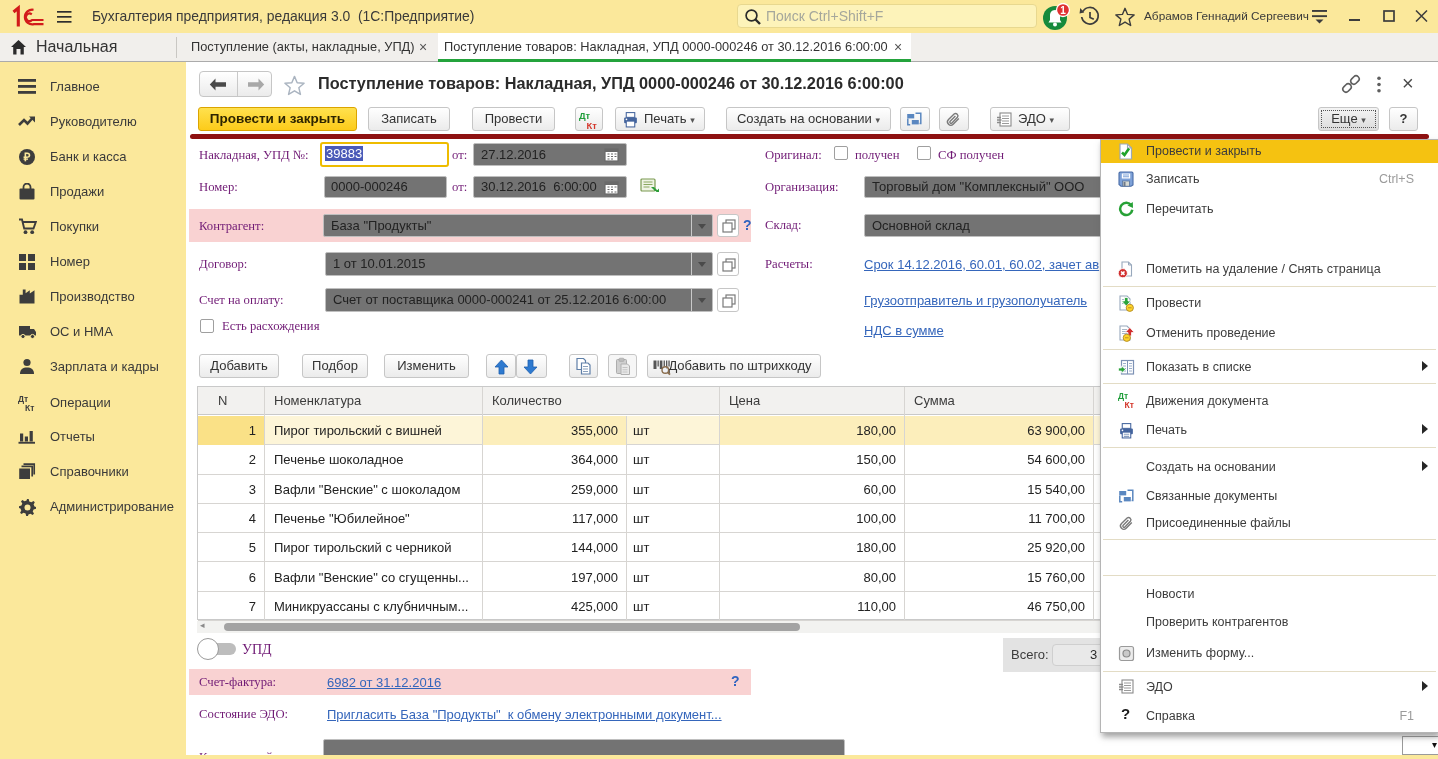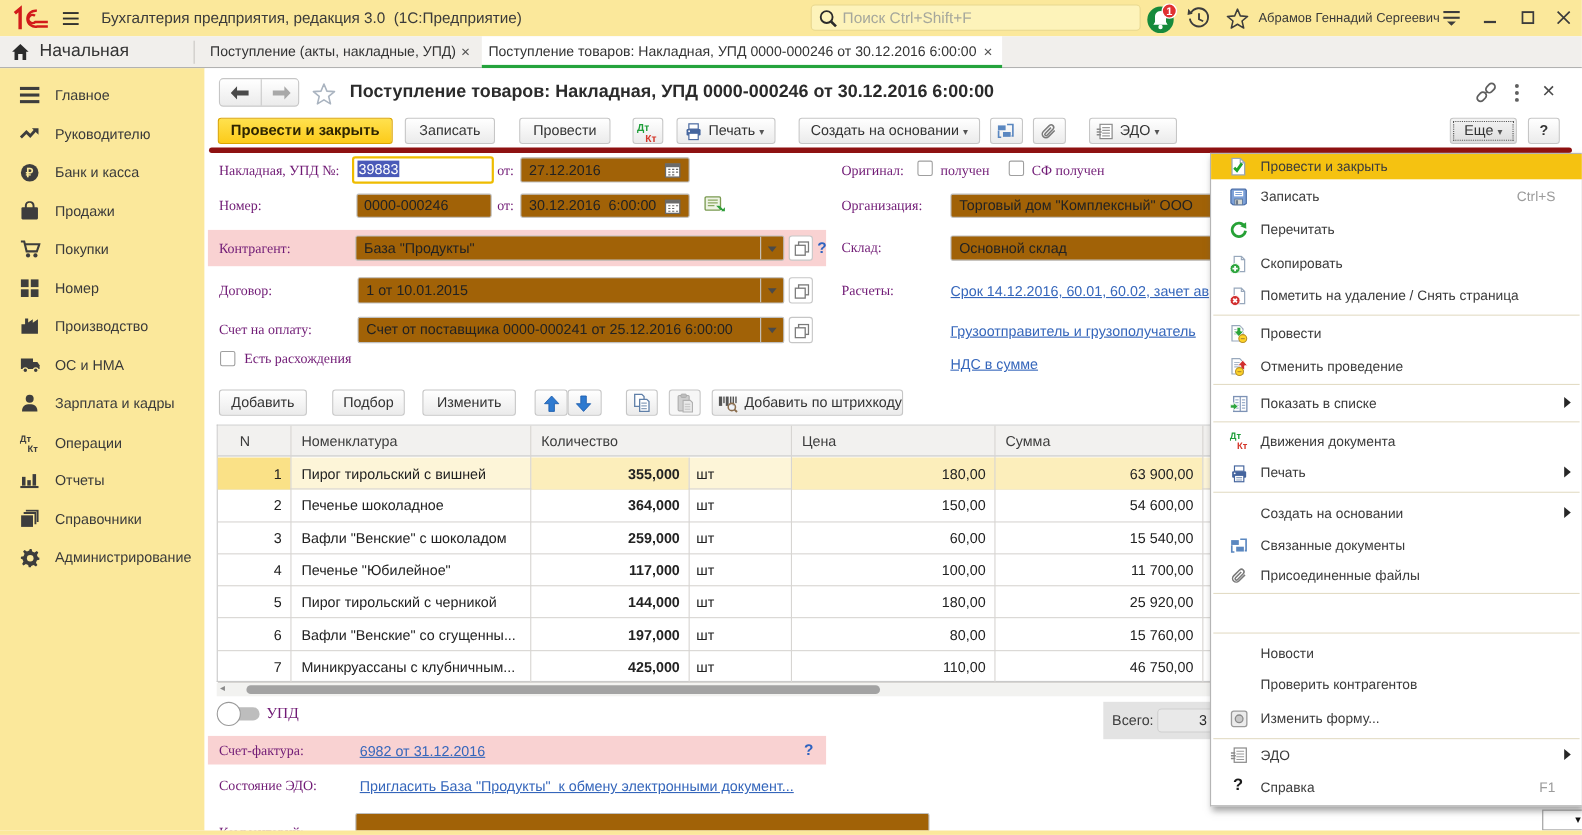--- a/index.html
+++ b/index.html
@@ -11,28 +11,28 @@
 #content { position:absolute; left:186px; top:62px; width:1252px; height:693px; background:#fff; overflow:hidden; }
 #bottomstrip { position:absolute; left:0; top:755px; width:1438px; height:4px; background:#fbe89b; }
 .tab { position:absolute; top:0; height:29px; line-height:28px; font-size:12.8px; color:#333; }
 .sep { position:absolute; top:4px; width:1px; height:21px; background:#c9c7c3; }
 .sbitem { position:absolute; left:0; width:186px; height:35px; }
 .sbitem svg { position:absolute; left:18px; top:9px; }
 .sbitem .t { position:absolute; left:50px; top:0; line-height:35px; font-size:13px; color:#3a3a3a; white-space:nowrap; }
 .btn { position:absolute; height:24px; background:linear-gradient(#ffffff,#ebebeb); border:1px solid #c6c6c6; border-radius:3px; font-size:13px; color:#333; text-align:center; }
 .ibtn { position:absolute; height:24px; background:linear-gradient(#ffffff,#ebebeb); border:1px solid #c6c6c6; border-radius:3px; }
 .lbl { position:absolute; font-size:12.7px; color:#701a75; white-space:nowrap;font-family:Liberation Serif, serif; }
-.inp { position:absolute; background:#a16207; border:1px solid #bfbfbf; border-radius:2px; font-size:13px; color:#222; white-space:nowrap; overflow:hidden; }
+.inp { position:absolute; background:#737373; border:1px solid #bfbfbf; border-radius:2px; font-size:13px; color:#222; white-space:nowrap; overflow:hidden; }
 .link { font-size:13px; color:#3566bb; text-decoration:underline; white-space:nowrap; }
 .cb { position:absolute; width:14px; height:14px; background:#fff; border:1px solid #9f9f9f; border-radius:2px; }
 .trow { position:absolute; left:0; width:908px; height:29.3px; border-bottom:1px solid #d7d5d2; color:#222; }
 .trow span { top:7px; position:absolute; white-space:nowrap; }
 .tn { left:0; width:58px; text-align:right; }
 .tname { left:76px; }
-.tqty { left:284px; width:136px; text-align:right;font-weight:bold; }
+.tqty { left:284px; width:136px; text-align:right; }
 .tsht { left:435px; }
 .tprice { left:521px; width:177px; text-align:right; }
 .tsum { left:706px; width:181px; text-align:right; }
 .mitem { position:absolute; left:0; width:100%; height:30px; }
 .mitem svg, .mitem .mi { position:absolute; left:17px; top:7px; }
 .mitem .mt { position:absolute; left:45px; line-height:30px; color:#3c3c3c; white-space:nowrap; font-size:12.5px; }
 .mitem .msc { position:absolute; right:24px; line-height:30px; color:#9b9b9b; font-size:12.5px; }
 .mitem .mar { position:absolute; top:9px; width:0; height:0; border-left:6px solid #262626; border-top:5.5px solid transparent; border-bottom:5.5px solid transparent; right:10px; }
 .msep { position:absolute; left:2px; right:2px; height:1px; background:#e3dcc5; }
 </style>
@@ -395,21 +395,21 @@
       </svg>
   </div>
   <div class="ibtn" style="left:422px;top:292px;width:29px;background:#f6f6f6">
     <svg style="position:absolute;left:5px;top:2px" width="18" height="19" viewBox="0 0 18 19">
         <rect x="2.5" y="2.5" width="10" height="14" rx="1" fill="#cfcfcf" stroke="#adadad"></rect>
         <rect x="5" y="1.2" width="5" height="3.2" rx="1" fill="#bdbdbd" stroke="#a8a8a8" stroke-width="0.7"></rect>
         <path d="M7 7 L13.5 7 L15.5 9 L15.5 17.5 L7 17.5 Z" fill="#e9e9e9" stroke="#b0b0b0"></path>
         <path d="M8.5 10.5 h5 M8.5 12.8 h5 M8.5 15 h5" stroke="#c0c0c0" stroke-width="0.9"></path>
       </svg>
   </div>
-  <div class="btn" style="left:461px;top:292px;width:174px;line-height:22px;text-align:right;padding-left:12px;white-space:nowrap">
+  <div class="btn" style="left:461px;top:292px;width:174px;line-height:22px;text-align:center;padding-left:12px;white-space:nowrap">
     <svg style="position:absolute;left:5px;top:4px" width="19" height="17" viewBox="0 0 19 17">
         <rect x="0.5" y="1.5" width="3" height="8.5" fill="#555"></rect>
         <rect x="4.5" y="1.5" width="1.3" height="6" fill="#555"></rect>
         <rect x="6.8" y="1.5" width="2.6" height="8.5" fill="#555"></rect>
         <rect x="10.6" y="1.5" width="1.3" height="6" fill="#555"></rect>
         <rect x="13" y="1.5" width="1.3" height="8.5" fill="#555"></rect>
         <rect x="15.4" y="1.5" width="1.3" height="6" fill="#555"></rect>
         <circle cx="12.3" cy="11" r="3.3" fill="#eef2fa" fill-opacity="0.7" stroke="#8a6d4d" stroke-width="1.4"></circle>
         <path d="M14.8 13.4 L17 15.6" stroke="#8a6d4d" stroke-width="1.8"></path>
       </svg>
@@ -542,29 +542,20 @@
     <span class="mt">Записать</span>
       <span class="msc">Ctrl+S</span>
   </div>
   <div class="mitem" style="top:54px">
     <svg width="16" height="16" viewBox="0 0 16 16">
         <path d="M13.3 4.5 A 6.1 6.1 0 1 0 14.3 8.8" fill="none" stroke="#27a136" stroke-width="2.5"></path>
         <path d="M14.8 1 L15 7 L9.5 4.6 Z" fill="#27a136"></path>
       </svg>
     <span class="mt">Перечитать</span>
   </div>
-  <div class="mitem" style="top:85px">
-    <svg width="16" height="17" viewBox="0 0 16 17">
-        <path d="M4 1 L10.5 1 L13.5 4 L13.5 15 L4 15 Z" fill="#fff" stroke="#98a8bc" stroke-width="1.1"></path>
-        <path d="M10.5 1 L10.5 4 L13.5 4" fill="none" stroke="#98a8bc"></path>
-        <circle cx="4.8" cy="12.2" r="4.6" fill="#2ca43c" stroke="#fff" stroke-width="0.9"></circle>
-        <path d="M4.8 9.8 L4.8 14.6 M2.4 12.2 L7.2 12.2" stroke="#fff" stroke-width="1.6"></path>
-      </svg>
-    <span class="mt">Скопировать</span>
-  </div>
   <div class="mitem" style="top:114px">
     <svg width="16" height="17" viewBox="0 0 16 17">
         <path d="M4 1 L10.5 1 L13.5 4 L13.5 15 L4 15 Z" fill="#fff" stroke="#98a8bc" stroke-width="1.1"></path>
         <path d="M10.5 1 L10.5 4 L13.5 4" fill="none" stroke="#98a8bc"></path>
         <circle cx="4.8" cy="12.2" r="4.6" fill="#d12f2f" stroke="#fff" stroke-width="0.9"></circle>
         <path d="M3.1 10.5 L6.5 13.9 M6.5 10.5 L3.1 13.9" stroke="#fff" stroke-width="1.6"></path>
       </svg>
     <span class="mt">Пометить на удаление / Снять страница</span>
   </div>
   <div class="msep" style="top:146px"></div>

